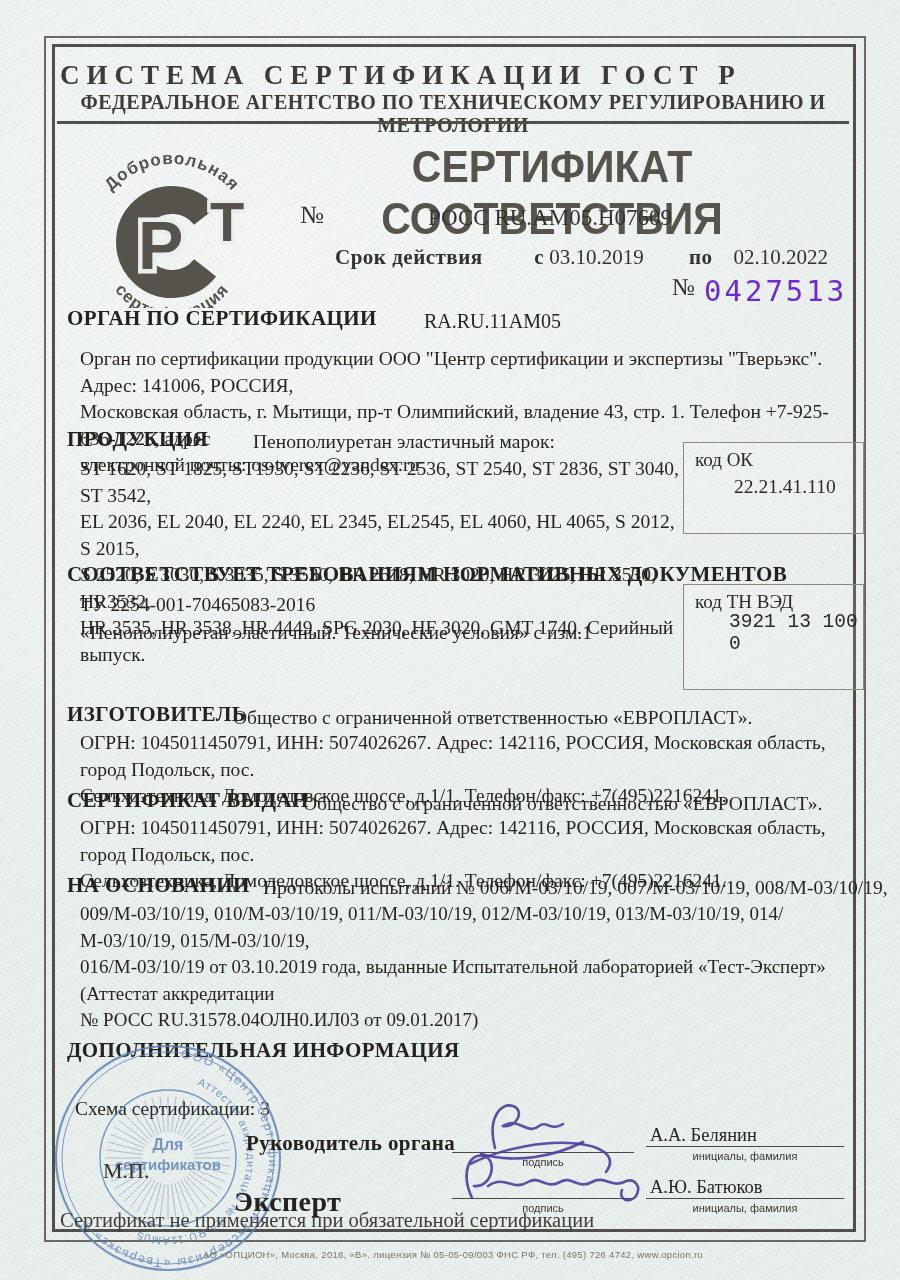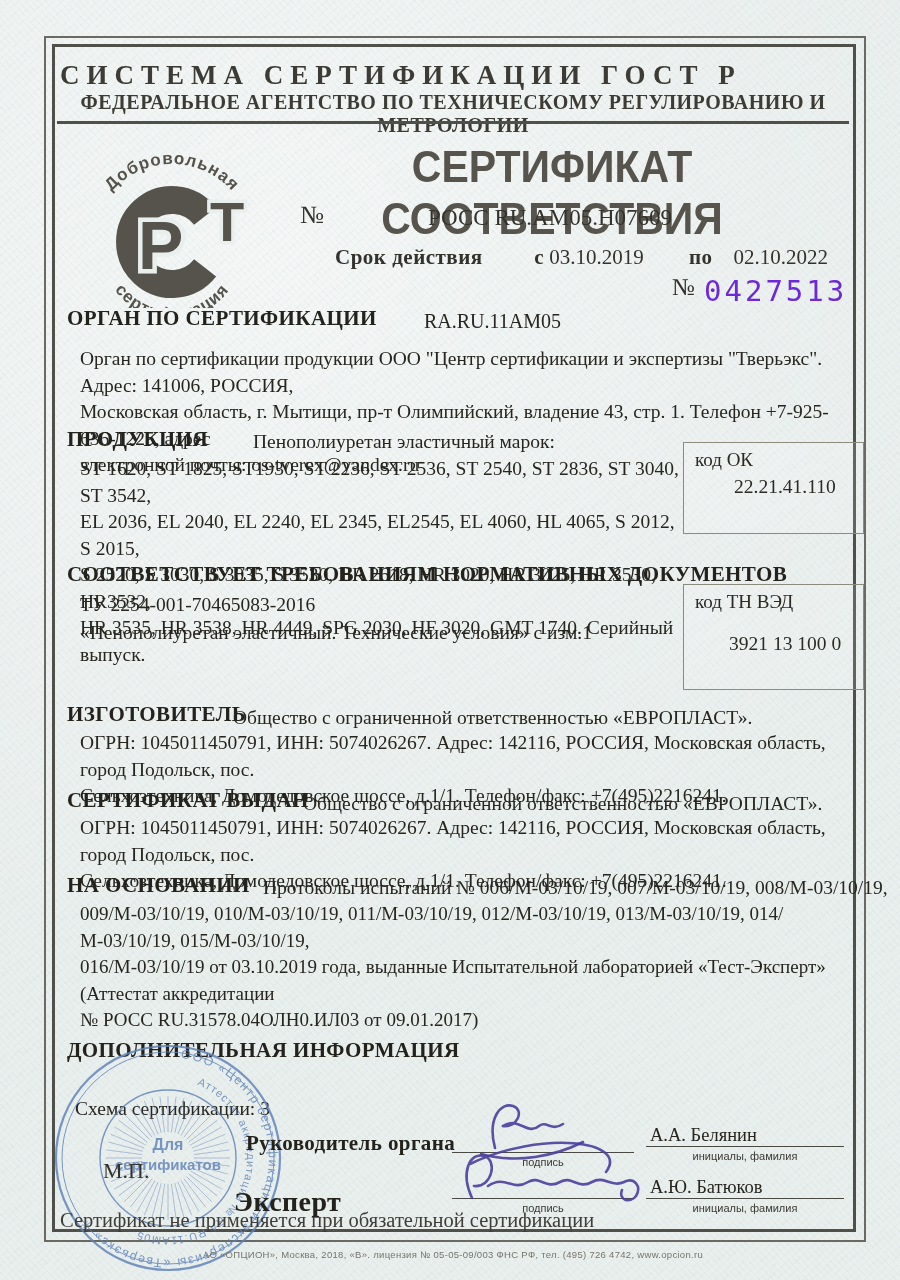--- a/index.html
+++ b/index.html
@@ -104,21 +104,21 @@
 <div class="abs code-box" style="left:683px;top:442px;width:179px;height:90px;">
   <span class="cb-label">код ОК</span>
   <span class="cb-value">22.21.41.110</span>
 </div>
 
 <div class="abs sec-label" style="left:67px;top:562px;">СООТВЕТСТВУЕТ ТРЕБОВАНИЯМ НОРМАТИВНЫХ ДОКУМЕНТОВ</div>
 <div class="abs body-text" style="left:80px;top:592px;">ТУ 2254-001-70465083-2016</div>
 <div class="abs body-text" style="left:80px;top:620px;">«Пенополиуретан эластичный. Технические условия» с изм.1</div>
 <div class="abs code-box" style="left:683px;top:584px;width:179px;height:104px;">
   <span class="cb-label">код ТН ВЭД</span>
-  <span class="cb-value" style="left:45px;top:48px;">3921 13 100 0</span>
+  <span class="cb-value" style="left:45px;top:26px;font-family:Liberation Mono, monospace;">3921 13 100 0</span>
 </div>
 
 <div class="abs sec-label" style="left:67px;top:702px;">ИЗГОТОВИТЕЛЬ</div>
 <div class="abs body-text" style="left:233px;top:705px;">Общество с ограниченной ответственностью «ЕВРОПЛАСТ».</div>
 <div class="abs body-text" style="left:80px;top:730px;width:770px;">
   <div>ОГРН: 1045011450791, ИНН: 5074026267. Адрес: 142116, РОССИЯ, Московская область, город Подольск, пос.</div>
   <div>Сельхозтехника, Домодедовское шоссе, д.1/1. Телефон/факс: +7(495)2216241.</div>
 </div>
 
 <div class="abs sec-label" style="left:67px;top:788px;">СЕРТИФИКАТ ВЫДАН</div>

